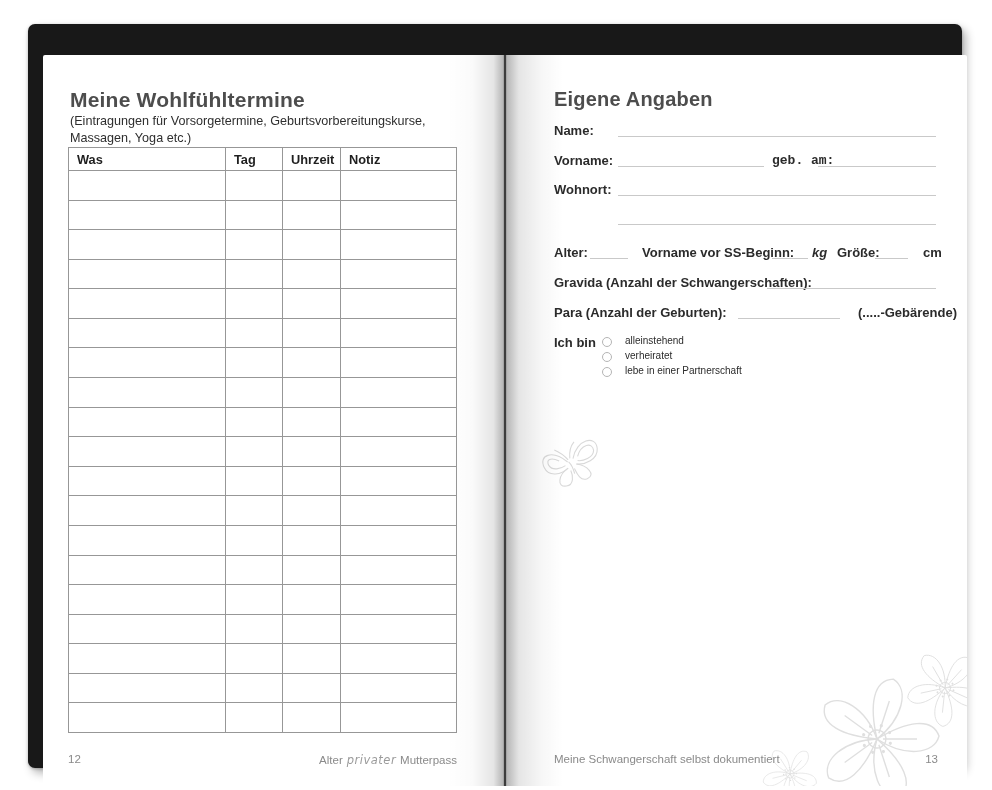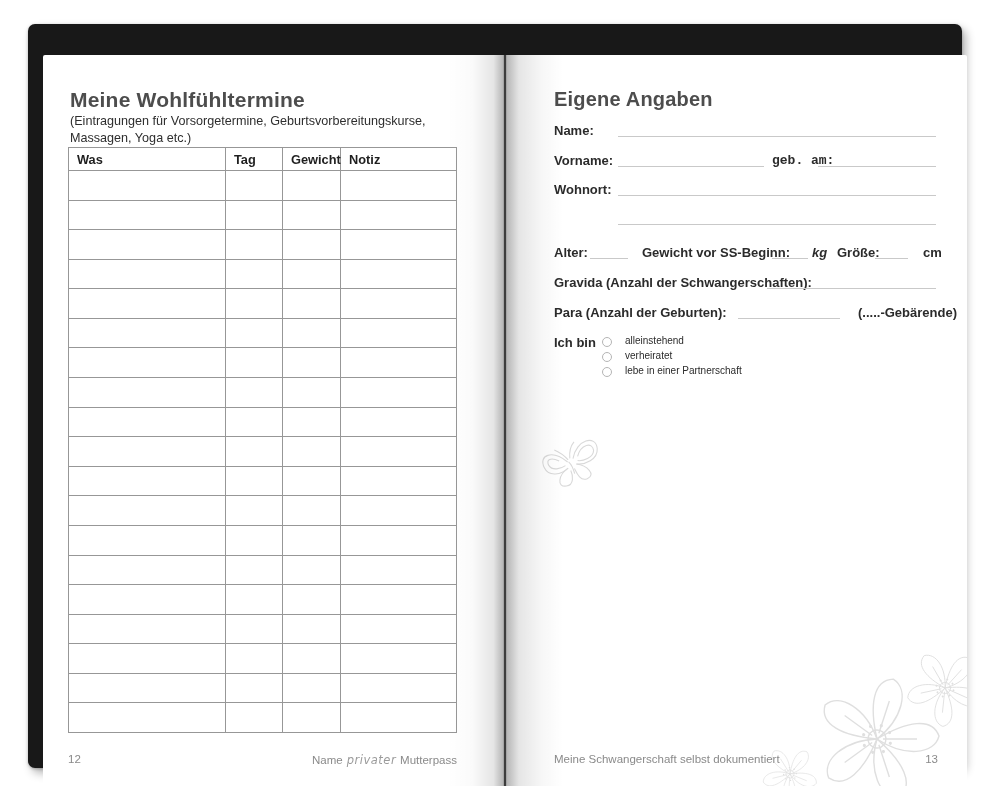--- a/index.html
+++ b/index.html
@@ -79,21 +79,21 @@
         <colgroup>
             <col style="width:157px">
             <col style="width:57px">
             <col style="width:58px">
             <col>
           </colgroup>
         <thead>
           <tr>
             <th>Was</th>
             <th>Tag</th>
-            <th>Gewicht</th>
+            <th>Uhrzeit</th>
             <th>Notiz</th>
           </tr>
         </thead>
         <tbody>
             <tr>
               <td></td>
               <td></td>
               <td></td>
               <td></td>
             </tr>
@@ -203,42 +203,42 @@
               <td></td>
               <td></td>
               <td></td>
               <td></td>
             </tr>
           </tbody>
       </table>
 
       <div class="footer footer-left">
         <span>12</span>
-        <span class="series"><span>Name</span><span class="hand">privater</span><span>Mutterpass</span></span>
+        <span class="series"><span>Alter</span><span class="hand">privater</span><span>Mutterpass</span></span>
       </div>
     </div>
 
     <div class="page page-right">
       <div class="page-title" style="left:49px;top:33px;font-size:20px;">Eigene Angaben</div>
 
       <span class="lbl" style="left:49px;top:68px;">Name:</span>
       <span class="fline" style="left:113px;top:81px;width:318px;"></span>
 
       <span class="lbl" style="left:49px;top:98px;">Vorname:</span>
       <span class="fline" style="left:113px;top:111px;width:146px;"></span>
       <span class="lbl" style="left:267px;top:98px;font-family:Liberation Mono, monospace;">geb. am:</span>
       <span class="fline" style="left:313px;top:111px;width:118px;"></span>
 
       <span class="lbl" style="left:49px;top:127px;">Wohnort:</span>
       <span class="fline" style="left:113px;top:140px;width:318px;"></span>
       <span class="fline" style="left:113px;top:169px;width:318px;"></span>
 
       <span class="lbl" style="left:49px;top:190px;">Alter:</span>
       <span class="fline" style="left:85px;top:203px;width:38px;"></span>
-      <span class="lbl" style="left:137px;top:190px;">Gewicht vor SS-Beginn:</span>
+      <span class="lbl" style="left:137px;top:190px;">Vorname vor SS-Beginn:</span>
       <span class="fline" style="left:267px;top:203px;width:36px;"></span>
       <span class="lbl" style="left:307px;top:190px;font-style:italic;">kg</span>
       <span class="lbl" style="left:332px;top:190px;text-align:right;">Größe:</span>
       <span class="fline" style="left:370px;top:203px;width:33px;"></span>
       <span class="lbl" style="left:418px;top:190px;">cm</span>
 
       <span class="lbl" style="left:49px;top:220px;">Gravida (Anzahl der Schwangerschaften):</span>
       <span class="fline" style="left:262px;top:233px;width:169px;"></span>
 
       <span class="lbl" style="left:49px;top:250px;">Para (Anzahl der Geburten):</span>

